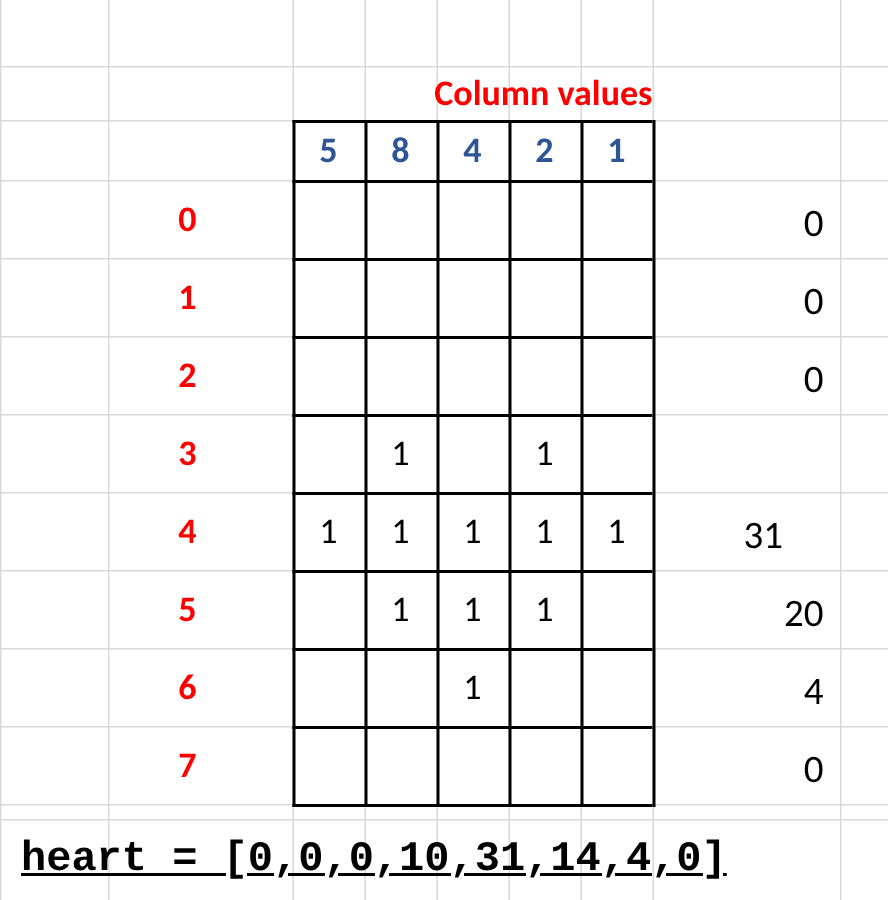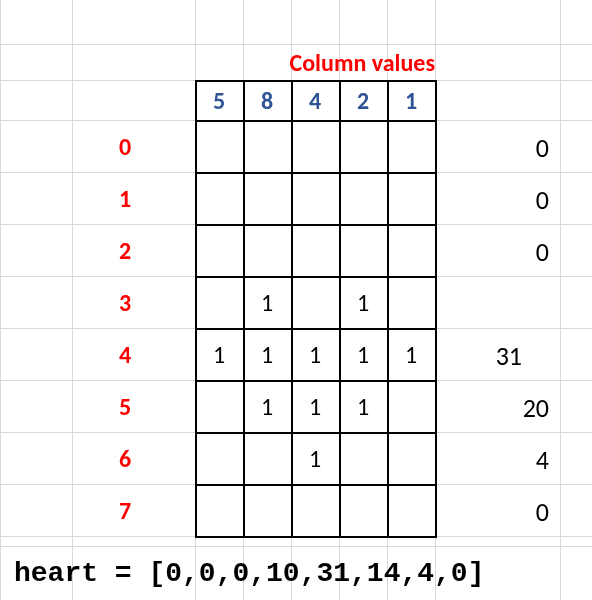--- a/index.html
+++ b/index.html
@@ -90,20 +90,21 @@
   }
   .code {
     position: absolute;
     left: 14px;
     top: 558px;
     font-family: "Courier New", monospace;
     font-weight: 700;
     font-size: 28px;
     color: #000;
     white-space: pre;
+    text-decoration: underline;
   }
 </style>
 </head>
 <body>
 
 <div class="sheet">
 
   <div class="gridlines">
     <div class="h" style="top:44px"></div>
     <div class="h" style="top:80px"></div>

